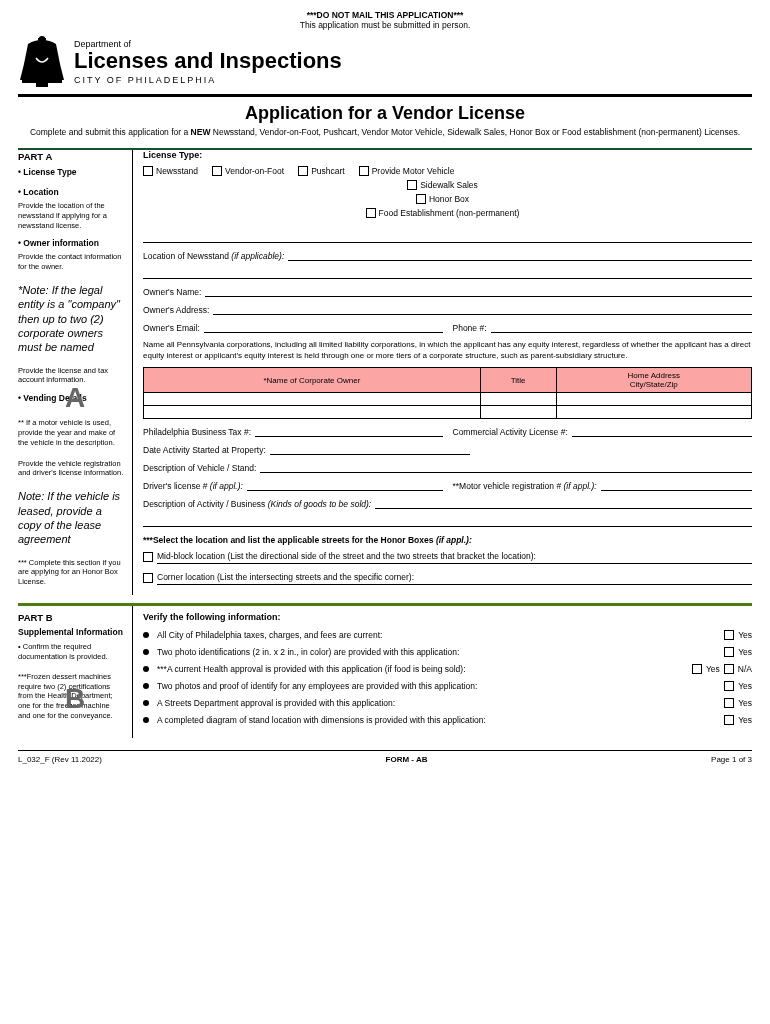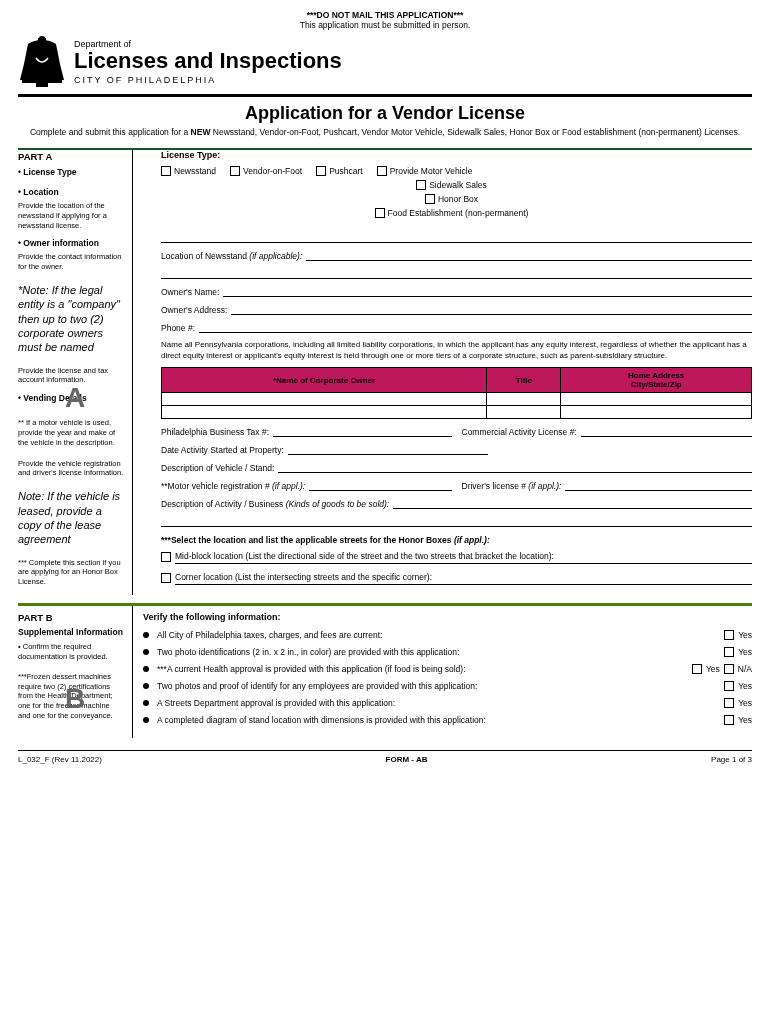--- a/index.html
+++ b/index.html
@@ -73,21 +73,21 @@
       margin-bottom: 3px;
     }
     .app-subtitle {
       font-size: 8.5px;
     }
     .app-subtitle strong {
       font-weight: bold;
     }
     .main-body {
       display: flex;
-      gap: 18px;
+      gap: 0;
     }
     .part-a-sidebar {
       width: 115px;
       flex-shrink: 0;
       padding-right: 8px;
       font-size: 8px;
       line-height: 1.4;
       border-right: 1px solid #000;
       position: relative;
     }
@@ -186,22 +186,22 @@
     .corp-table {
       width: 100%;
       border-collapse: collapse;
       margin: 6px 0;
       font-size: 8px;
     }
     .corp-table th {
       border: 1px solid #000;
       padding: 3px 4px;
       text-align: center;
-      font-weight: bold;
-      background: #be185d;
+      font-weight: normal;
+      background: #fca5a5;
       font-size: 8px;
     }
     .corp-table td {
       border: 1px solid #000;
       padding: 10px 4px 2px;
     }
     .info-text {
       font-size: 8px;
       margin-bottom: 6px;
       line-height: 1.4;
@@ -439,20 +439,24 @@
         <span class="form-field-label">Owner's Name:</span>
         <div class="form-field-line"></div>
       </div>
 
       <div class="form-field-row">
         <span class="form-field-label">Owner's Address:</span>
         <div class="form-field-line"></div>
       </div>
 
       <div class="two-col-row">
+        <div class="two-col-item">
+          <span class="form-field-label">Owner's Email:</span>
+          <div class="form-field-line"></div>
+        </div>
         <div class="two-col-item">
           <span class="form-field-label">Phone #:</span>
           <div class="form-field-line"></div>
         </div>
       </div>
 
       <div class="info-text">Name all Pennsylvania corporations, including all limited liability corporations, in which the applicant has any equity interest, regardless of whether the applicant has a direct equity interest or applicant's equity interest is held through one or more tiers of a corporate structure, such as parent-subsidiary structure.</div>
 
       <table class="corp-table">
         <thead>
@@ -492,25 +496,25 @@
         <div class="form-field-line" style="max-width:200px;"></div>
       </div>
 
       <div class="form-field-row">
         <span class="form-field-label">Description of Vehicle / Stand:</span>
         <div class="form-field-line"></div>
       </div>
 
       <div class="two-col-row">
         <div class="two-col-item">
+          <span class="form-field-label">Driver's license # <em>(if appl.):</em></span>
+          <div class="form-field-line"></div>
+        </div>
+        <div class="two-col-item">
           <span class="form-field-label">**Motor vehicle registration # <em>(if appl.):</em></span>
-          <div class="form-field-line"></div>
-        </div>
-        <div class="two-col-item">
-          <span class="form-field-label">Driver's license # <em>(if appl.):</em></span>
           <div class="form-field-line"></div>
         </div>
       </div>
 
       <div class="form-field-row">
         <span class="form-field-label">Description of Activity / Business <em>(Kinds of goods to be sold):</em></span>
         <div class="form-field-line"></div>
       </div>
       <div class="form-field-line-full" style="margin-bottom:8px;"></div>
 

